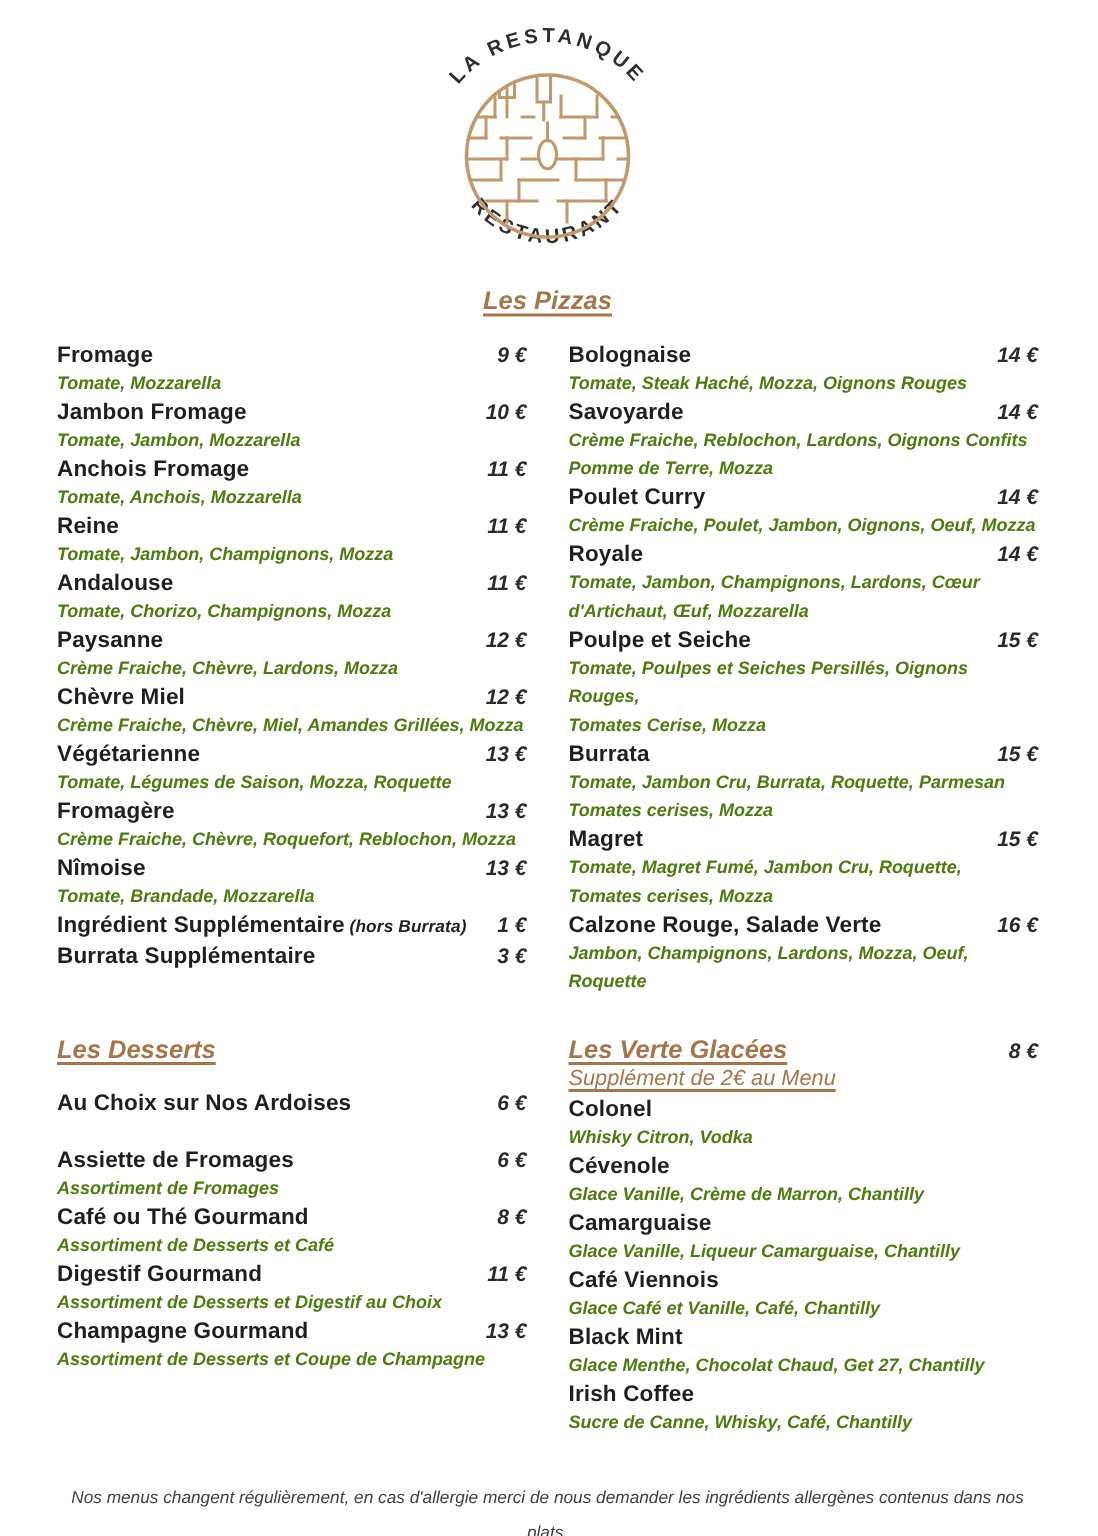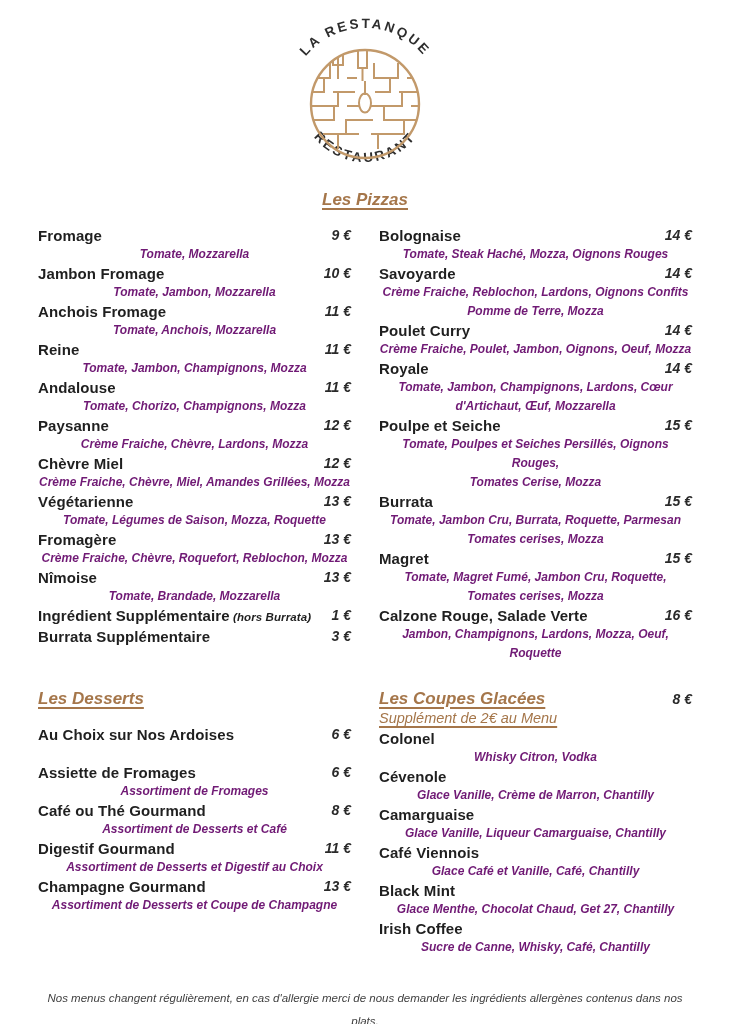--- a/index.html
+++ b/index.html
@@ -31,21 +31,21 @@
   .bottom-cols { margin-top: 26px; }
 
   
   .item { margin: 0; }
   .item-head { display: flex; justify-content: space-between; align-items: flex-start; line-height: 19px; }
   .item-name { font-size: 15px; font-weight: bold; color: #1f1f1f; letter-spacing: 0.1px; }
   .item-note { font-size: 11.5px; font-weight: bold; font-style: italic; }
   .item-price { font-size: 14px; font-weight: bold; font-style: italic; color: #2a2a2a; white-space: nowrap; }
   .item-desc {
     font-size: 12px; font-weight: bold; font-style: italic;
-    color: #701a75; line-height: 19px; white-space: pre-line; text-align: center;
+    color: #4d7c0f; line-height: 19px; white-space: pre-line;
   }
 
   
   .section-head { margin-bottom: 16px; }
   .desserts .item:first-child { margin-bottom: 19px; }
   .coupes-head { display: flex; justify-content: space-between; align-items: baseline; }
   .coupes-sub {
     font-size: 14.5px; font-weight: normal; font-style: italic;
     color: #a5764a;
     text-decoration: underline; text-underline-offset: 3px; text-decoration-thickness: 1.5px;
@@ -294,21 +294,21 @@
             <div class="item-head">
               <span class="item-name">Champagne Gourmand</span>
               <span class="item-price">13 €</span>
             </div>
             <div class="item-desc">Assortiment de Desserts et Coupe de Champagne</div>
           </div>
         </div>
     </div>
     <div class="coupes">
       <div class="coupes-head">
-        <span class="gold-heading">Les Coupes Glacées</span>
+        <span class="gold-heading">Les Verte Glacées</span>
         <span class="item-price">8 €</span>
       </div>
       <div class="coupes-sub">Supplément de 2€ au Menu</div>
       <div id="coupes-items">
           <div class="item">
             <div class="item-head">
               <span class="item-name">Colonel</span>
             </div>
             <div class="item-desc">Whisky Citron, Vodka</div>
           </div>

